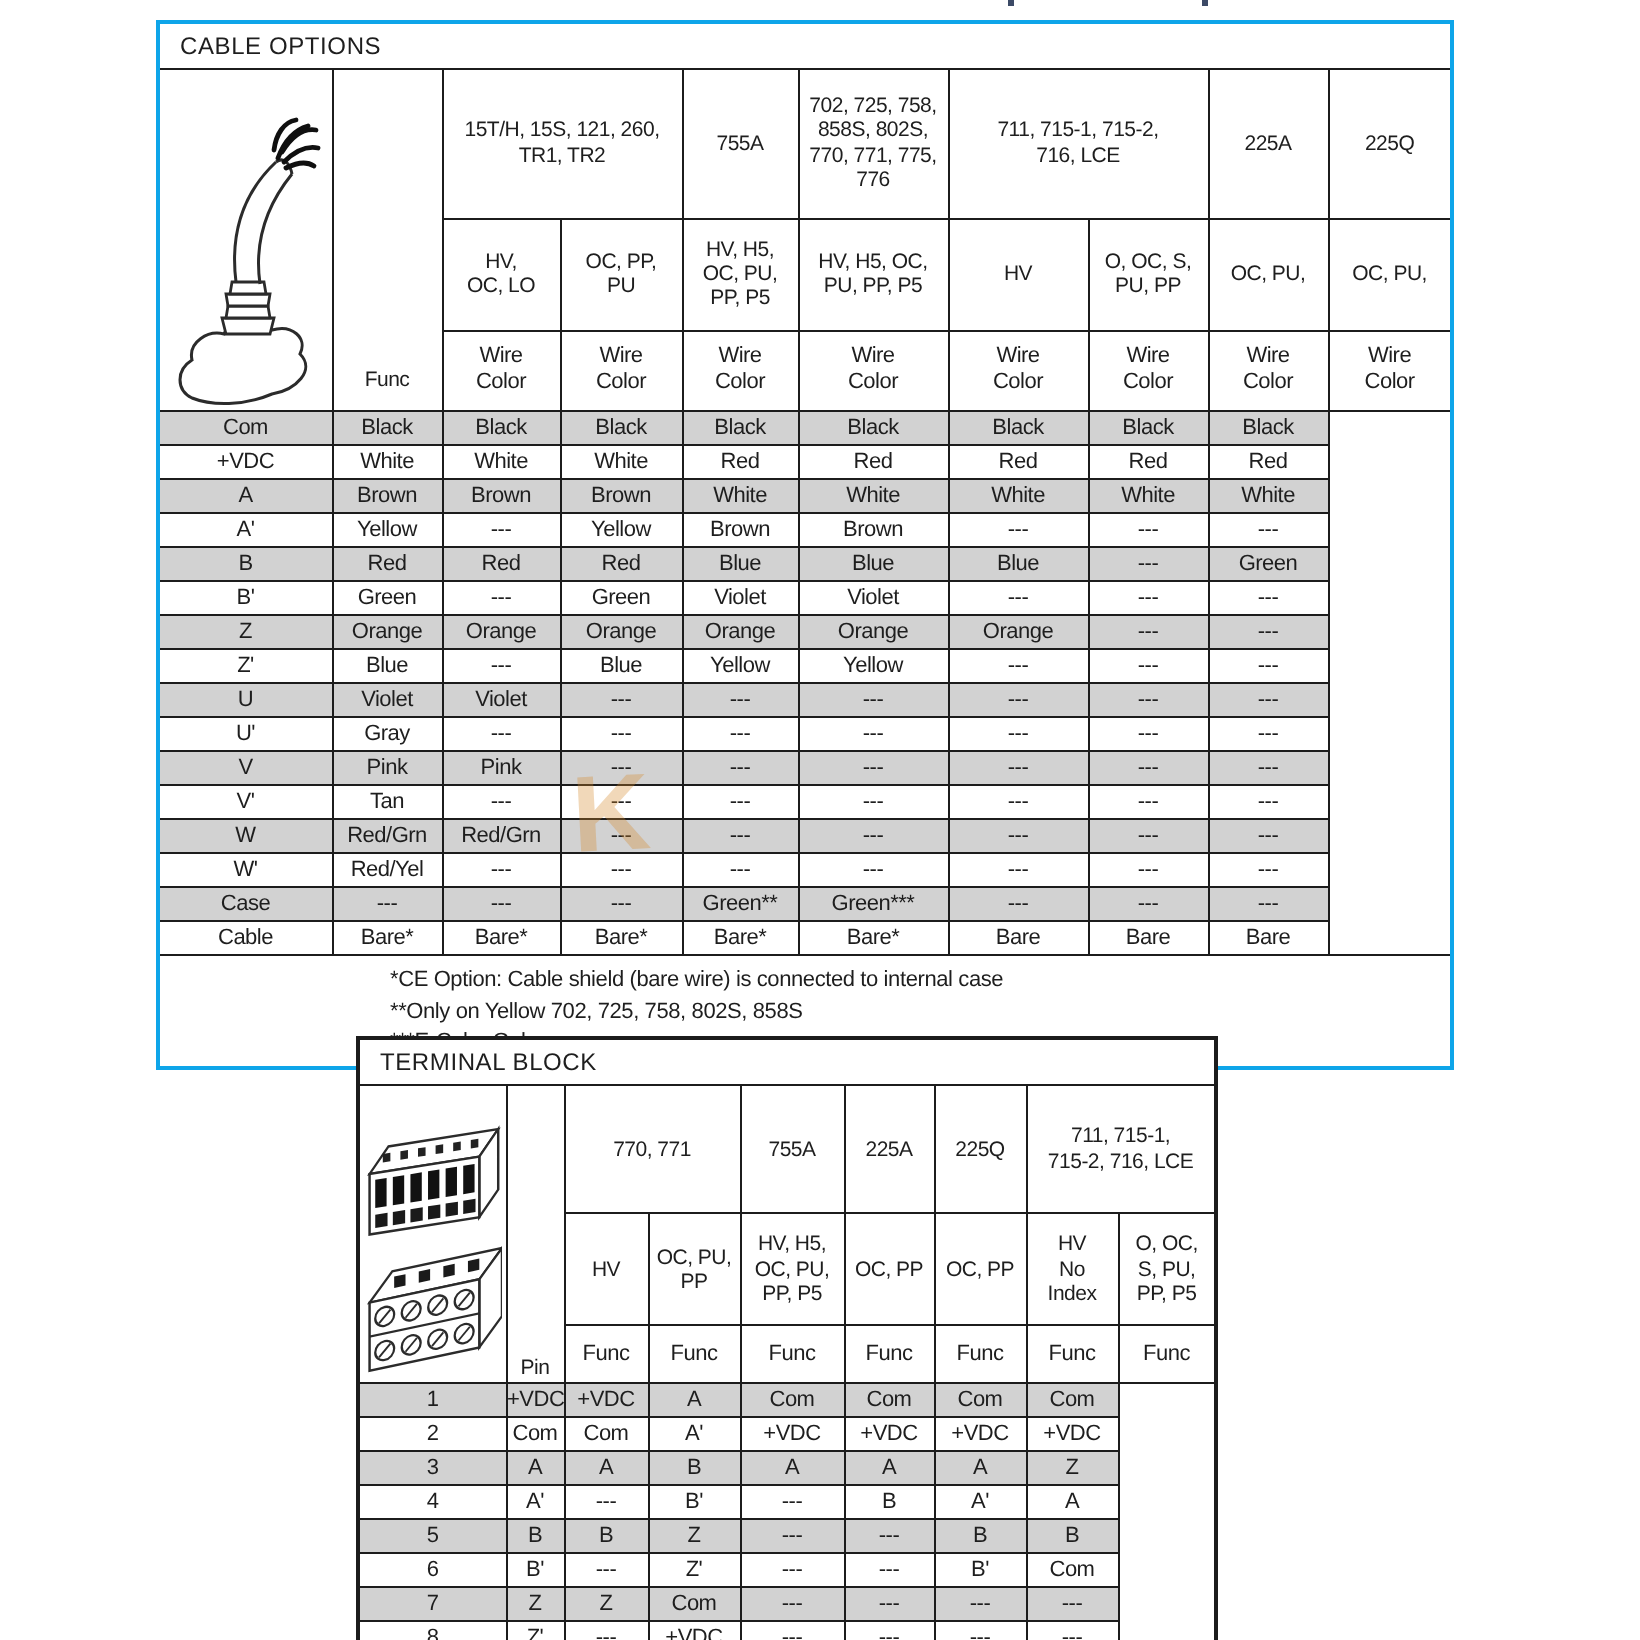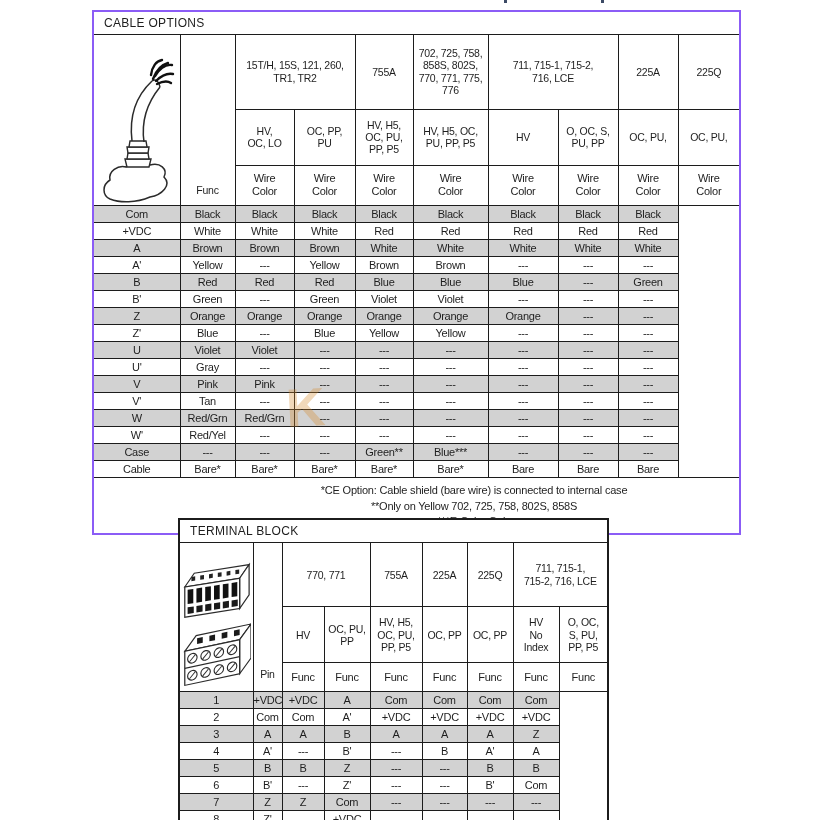--- a/index.html
+++ b/index.html
@@ -10,33 +10,33 @@
   table{border-collapse:collapse;table-layout:fixed;position:absolute;background:#fff;}
   td{
     border:1px solid #1c1c1c;text-align:center;vertical-align:middle;
     padding:0;font-size:11px;line-height:1.18;letter-spacing:-0.25px;overflow:hidden;
   }
   .ml{white-space:pre-line;}
   .title-cell{
     text-align:left;padding:2px 0 2px 10px;font-size:12px;letter-spacing:0.3px;height:18px;
   }
   
-  #cable-table{left:92px;top:10px;width:647px;border:2px solid #8b5cf6;}
+  #cable-table{left:78px;top:10px;width:647px;border:2px solid #0ea5e9;}
   #cable-table tr.r-models td{height:64px;font-size:10.5px;margin-left:40px;}
   #cable-table tr.r-options td{height:48px;font-size:10.5px;}
   #cable-table tr.r-wire td{height:34px;}
   #cable-table tbody tr{height:17px;}
   #cable-table tbody td{height:16px;}
   .ill-cell{vertical-align:top;background:#fff;}
   #cable-table .ill-cell{padding-top:20px;}
   .func-head{vertical-align:bottom;padding-bottom:9px;}
-  .pin-head{vertical-align:bottom;padding-bottom:11px;}
+  .pin-head{vertical-align:bottom;padding-bottom:1px;}
   tr.shade td{background:#d2d2d2;}
   .cable-foot{
-    height:50px;text-align:center;vertical-align:top;
+    height:50px;text-align:left;vertical-align:top;
     padding:5px 0 0 115px;font-size:11px;line-height:15.5px;letter-spacing:-0.2px;
   }
   
   #terminal-table{left:178px;top:518px;width:429px;border:2px solid #1c1c1c;}
   #terminal-table tr.t-models td{height:44px;font-size:10.5px;}
   #terminal-table tr.t-options td{height:38px;font-size:10.5px;}
   #terminal-table tr.t-func td{height:19px;}
   #terminal-table tbody tr{height:17px;}
   #terminal-table tbody td{height:16px;}
   #terminal-table .ill-cell{padding-top:12px;}
@@ -309,21 +309,21 @@
         <td>---</td>
         <td>---</td>
         <td>---</td>
       </tr>
       <tr class="shade">
         <td>Case</td>
         <td>---</td>
         <td>---</td>
         <td>---</td>
         <td>Green**</td>
-        <td>Blue***</td>
+        <td>Green***</td>
         <td>---</td>
         <td>---</td>
         <td>---</td>
       </tr>
       <tr>
         <td>Cable</td>
         <td>Bare*</td>
         <td>Bare*</td>
         <td>Bare*</td>
         <td>Bare*</td>

